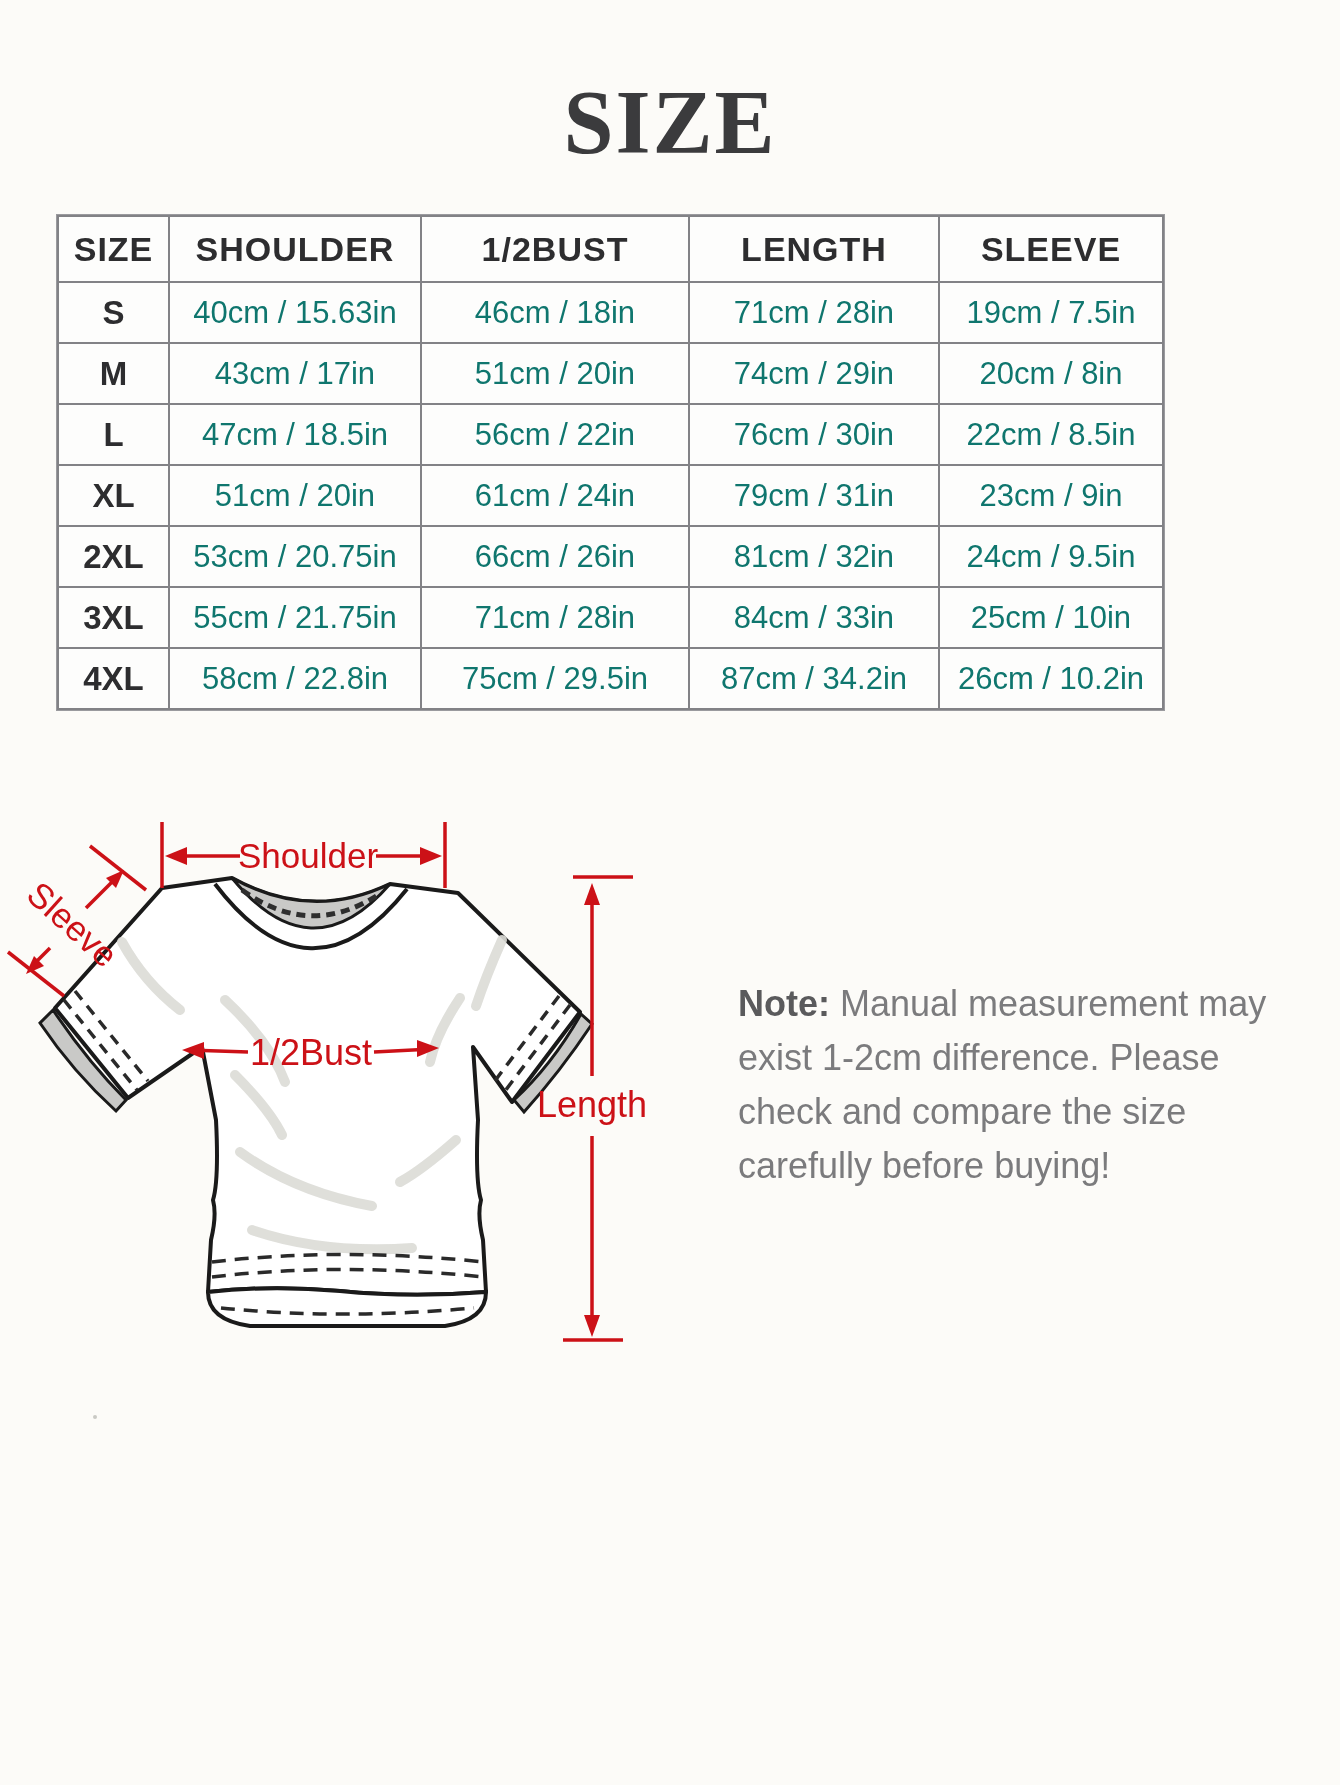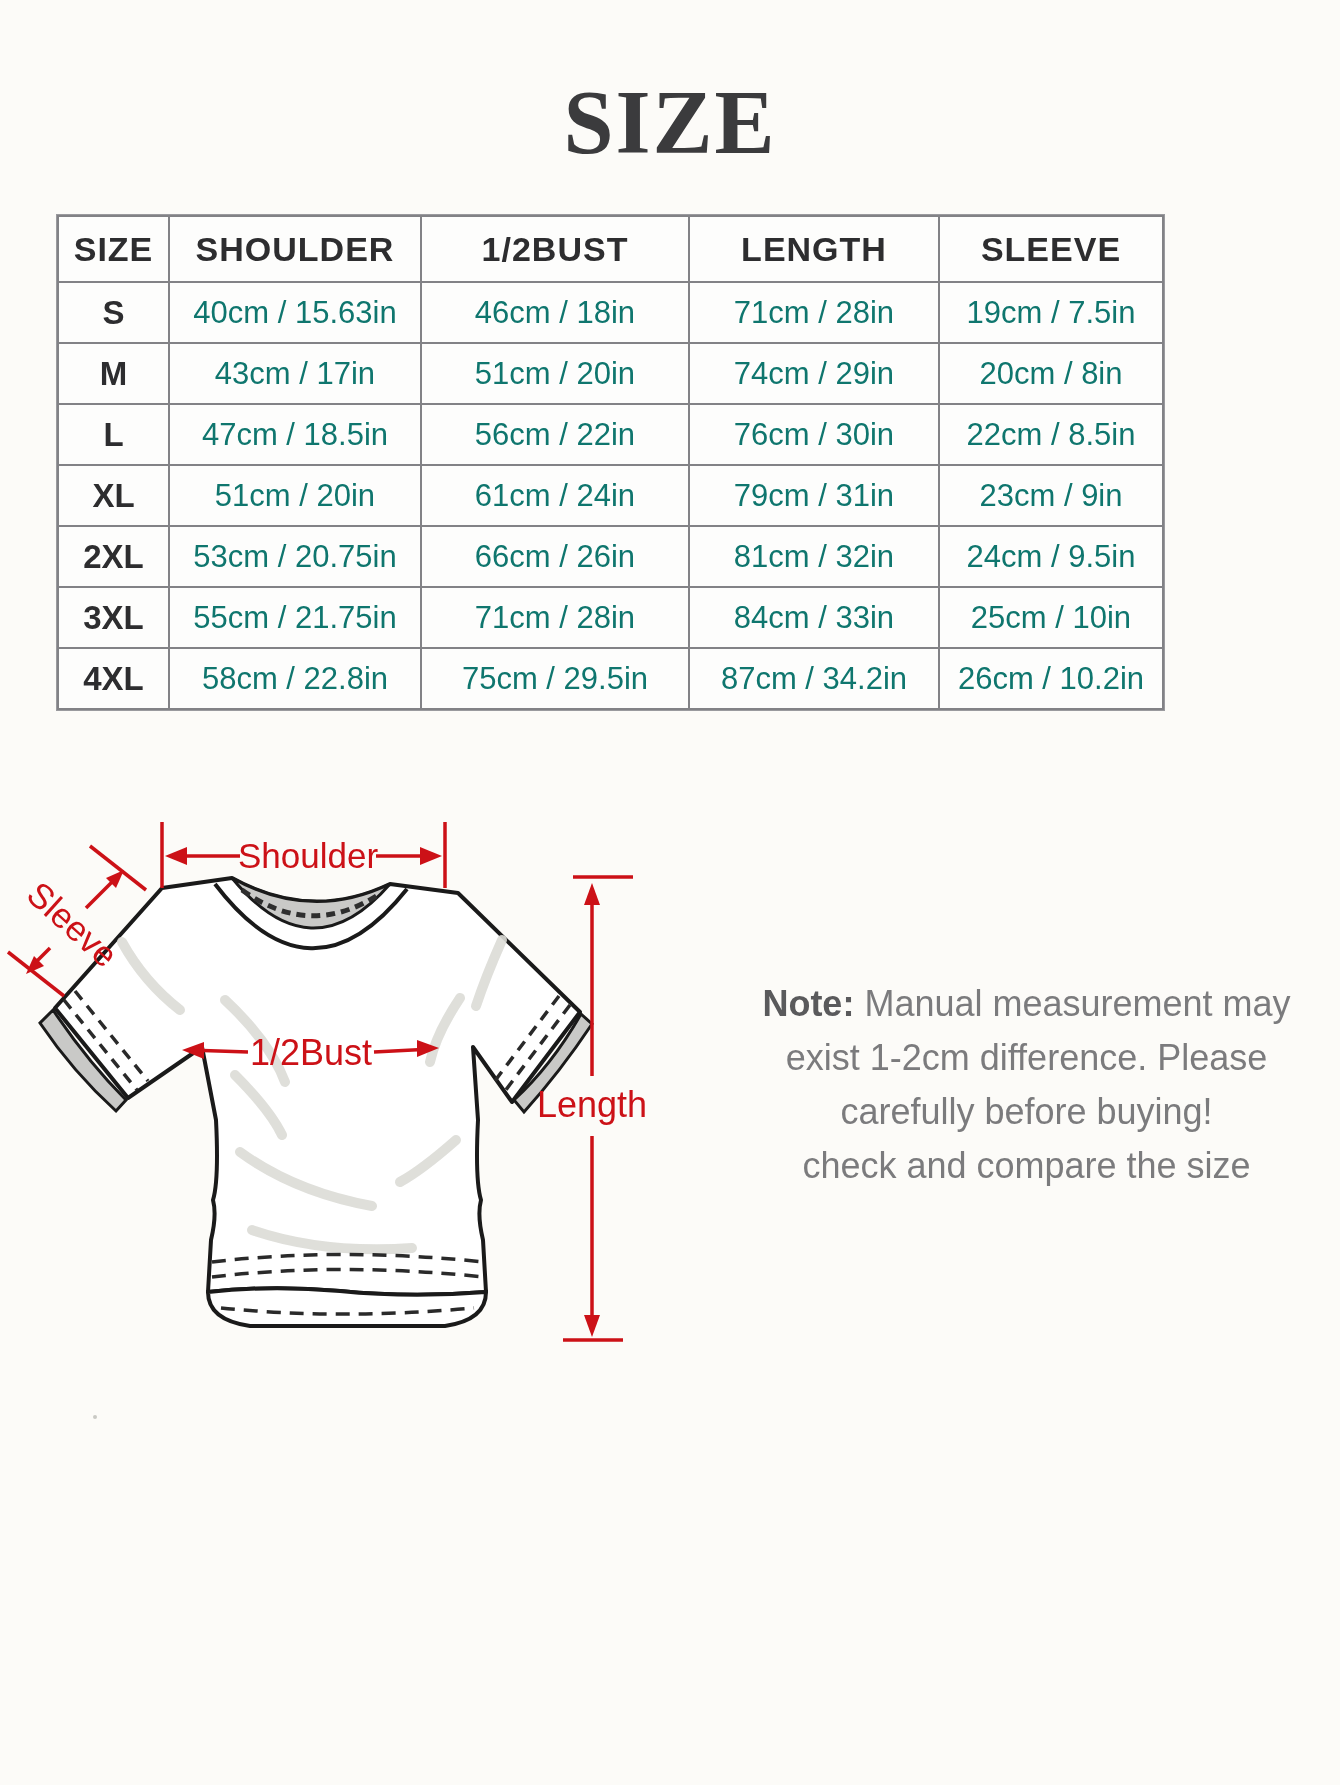--- a/index.html
+++ b/index.html
@@ -34,22 +34,22 @@
   table.size-table{border:1px solid #77777b;box-shadow:0 0 0 1px #9a9a9e;}
   table.size-table thead th{
     height:64px;font-size:34px;font-weight:700;color:#2d2d2f;letter-spacing:1px;
   }
   table.size-table tbody tr{height:61px;}
   table.size-table tbody th{font-size:33px;font-weight:700;color:#2d2d2f;}
   table.size-table tbody td{font-size:31px;font-weight:400;color:#0f766e;}
 
   
   .note{
-    position:absolute;left:754px;top:977px;width:545px;
-    font-size:36px;line-height:54px;color:#7b7b7d;text-align:center;
+    position:absolute;left:738px;top:977px;width:545px;
+    font-size:36px;line-height:54px;color:#7b7b7d;
   }
   .note p{margin:0;}
   .note .note-prefix{font-weight:700;color:#5a5a5c;}
 
   
   svg.diagram{position:absolute;left:0;top:760px;}
   .stray{
     position:absolute;left:93px;top:1415px;width:4px;height:4px;
     border-radius:50%;background:#c9c9c5;
   }
@@ -215,18 +215,18 @@
         <line x1="652" y1="1136" x2="652" y2="1320"></line>
         <polygon points="652,1337 644,1315 660,1315" fill="#cc1117" stroke="none"></polygon>
         <line x1="623" y1="1340" x2="683" y2="1340"></line>
       </g>
     </g>
   </svg>
 
   <div class="note">
     <p><span class="note-prefix">Note:</span> <span>Manual measurement may</span></p>
     <p>exist 1-2cm difference. Please</p>
+    <p>check and compare the size</p>
     <p>carefully before buying!</p>
-    <p>check and compare the size</p>
   </div>
 
   <div class="stray"></div>
 </div>
 
 </body></html>

